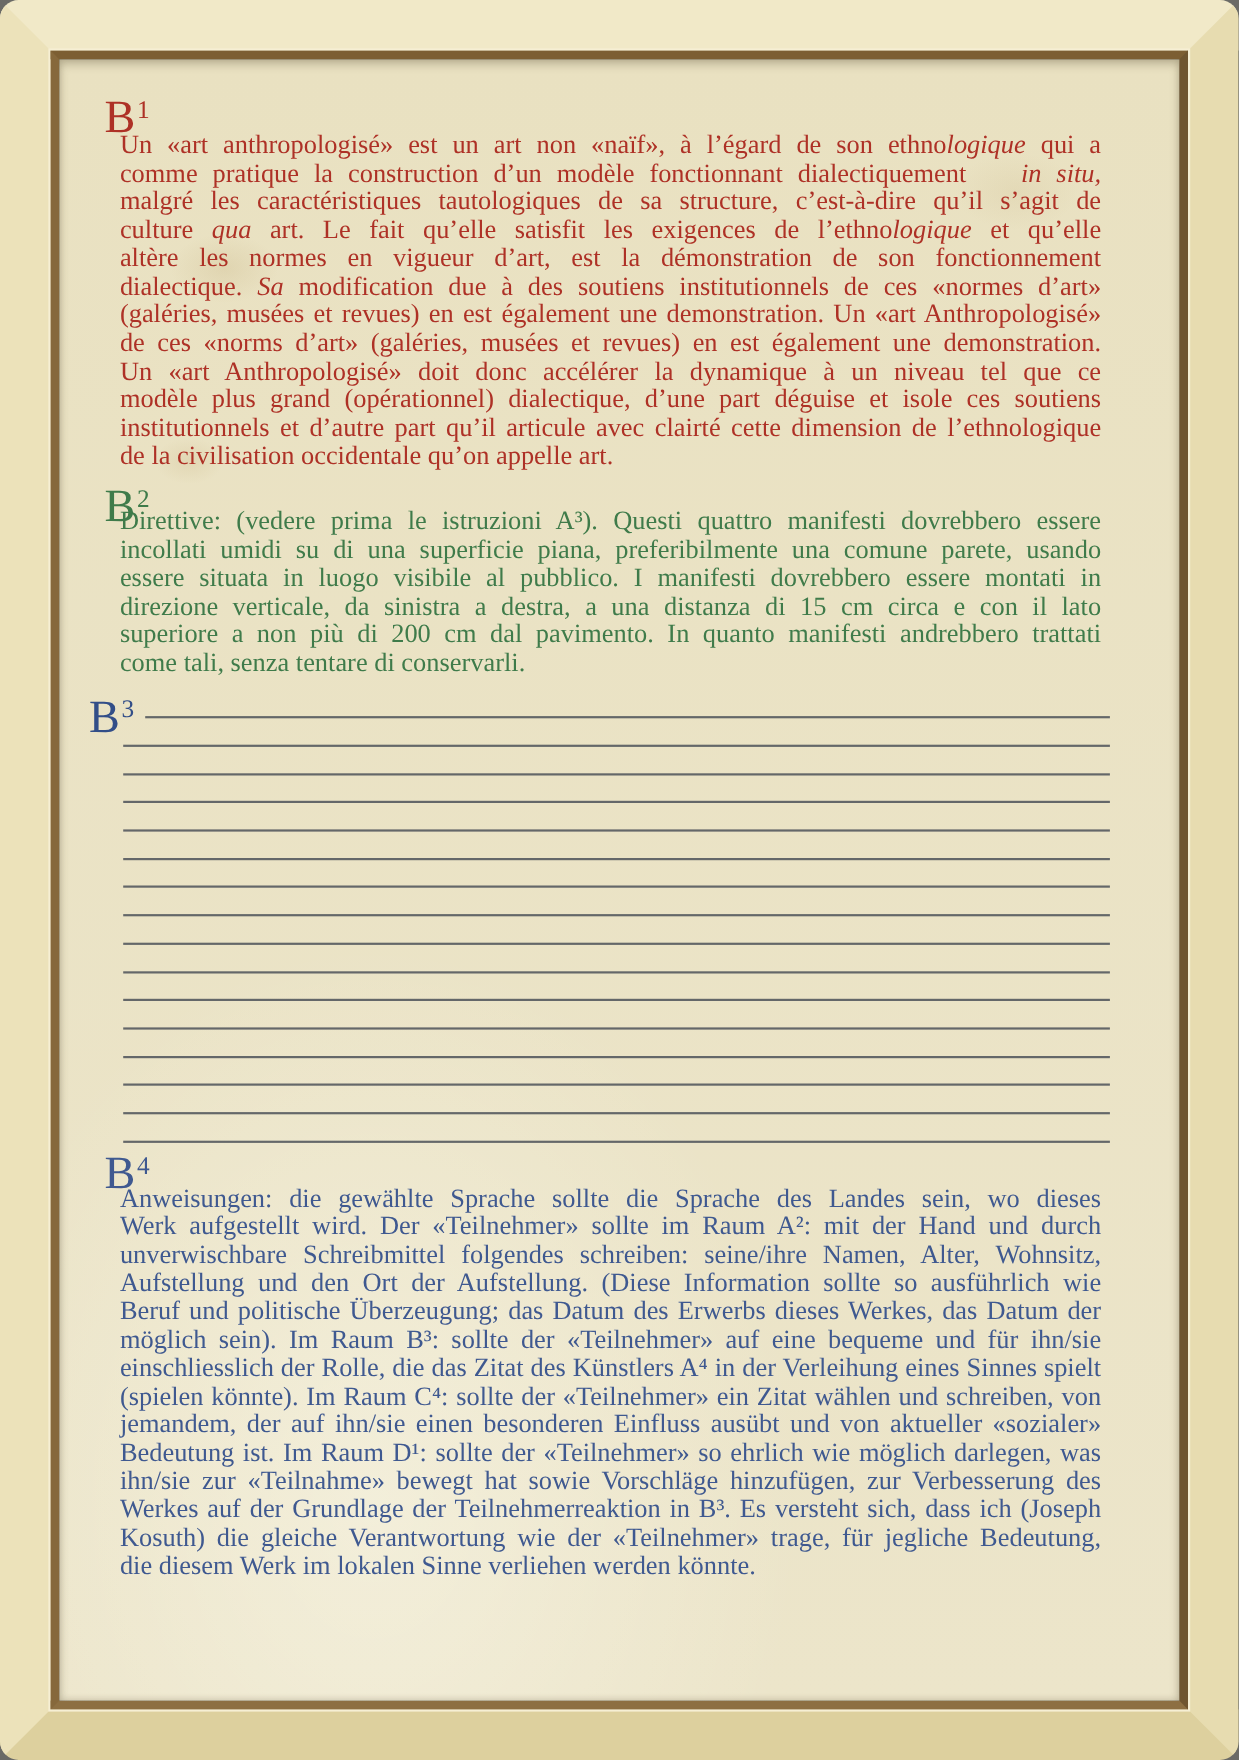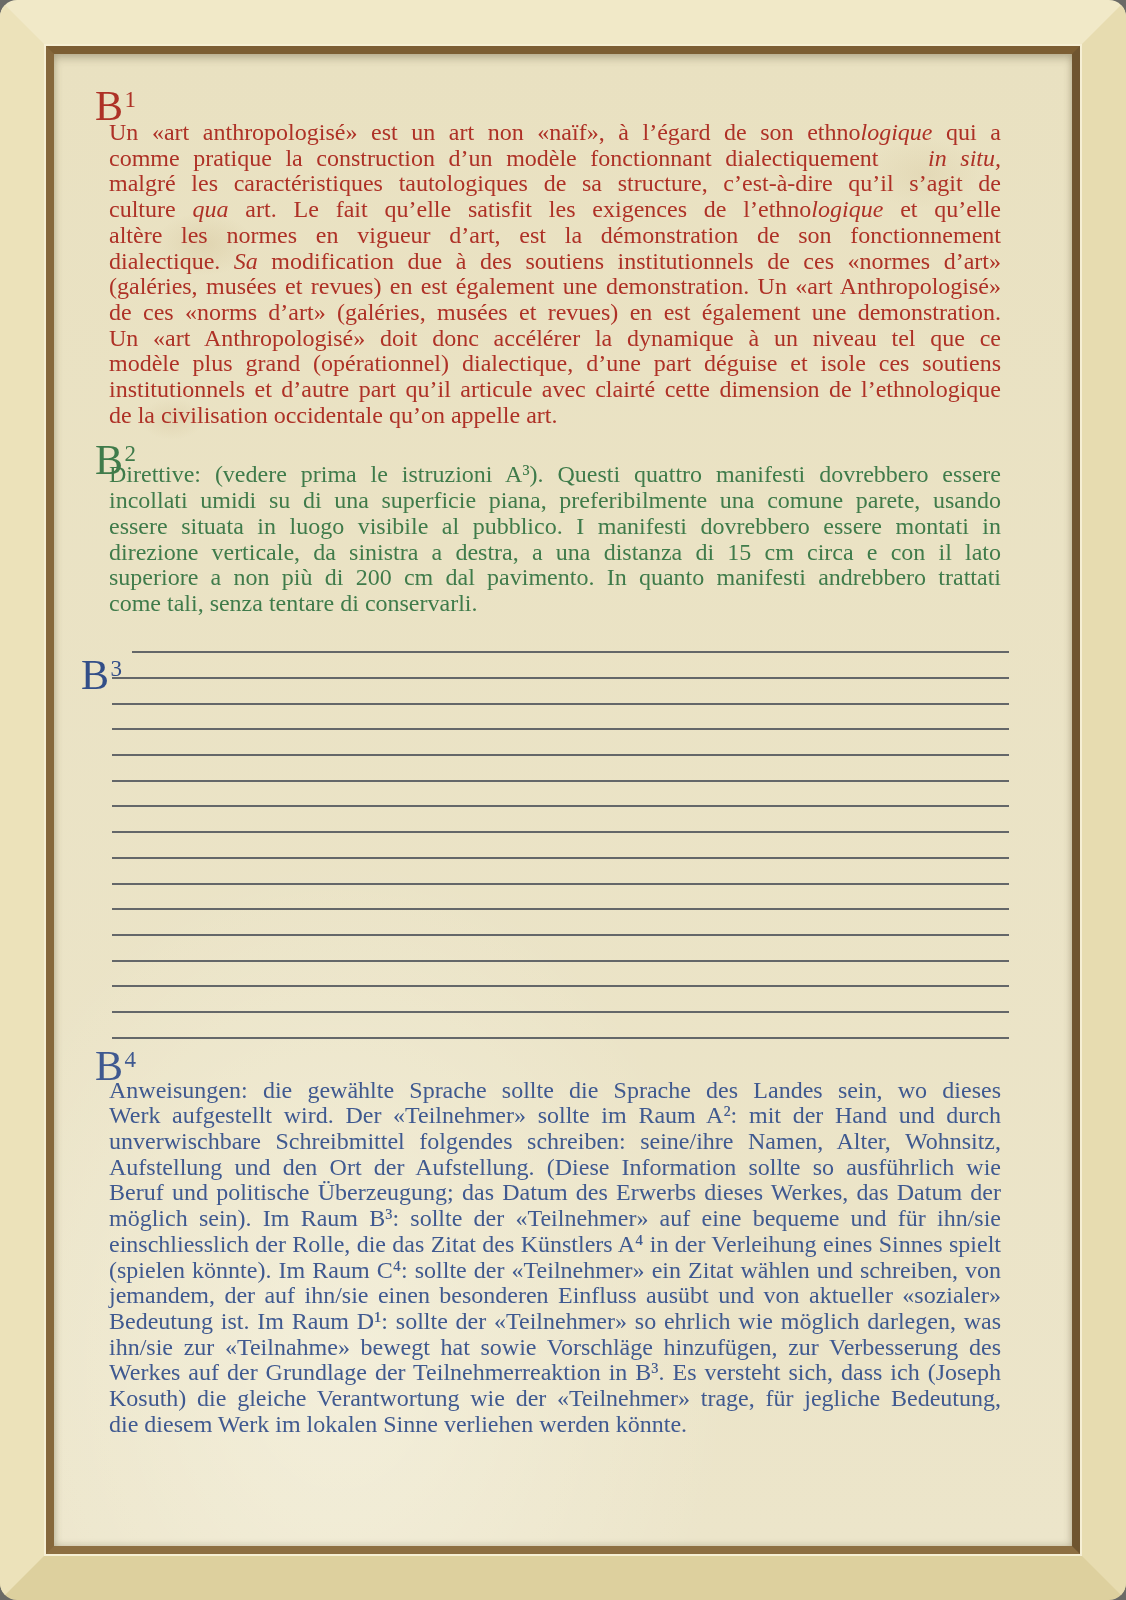--- a/index.html
+++ b/index.html
@@ -25,21 +25,21 @@
   .bheader{font-size:42px;line-height:36px;height:36px;margin-left:-14px;
            font-weight:normal;letter-spacing:.5px;}
   .bheader sup{font-size:23px;vertical-align:13px;margin-left:1px;}
   .paragraph{font-size:24px;line-height:25.7px;width:892px;}
   .tline{text-align:justify;text-align-last:justify;white-space:normal;}
   .paragraph .tline:last-child{text-align-last:left;}
   .para-b1{margin-top:2px;}
   .head-b2{margin-top:8px;}
   .para-b2{margin-top:-10px;}
   .sec-b3{position:relative;margin-top:10px;height:413px;}
-  .sec-b3 .bheader{position:absolute;top:0;left:-14px;margin-top:24px;}
+  .sec-b3 .bheader{position:absolute;top:0;left:-14px;}
   .rules{position:absolute;top:1px;left:3px;right:-8px;}
   .rule{height:25.7px;box-sizing:border-box;border-bottom:2px solid #4c5158;opacity:.85;}
   .rule-first{margin-left:20px;}
   .head-b4{margin-top:2px;}
   .para-b4{margin-top:0;}
 </style>
 </head>
 <body>
 
 <div class="page">

